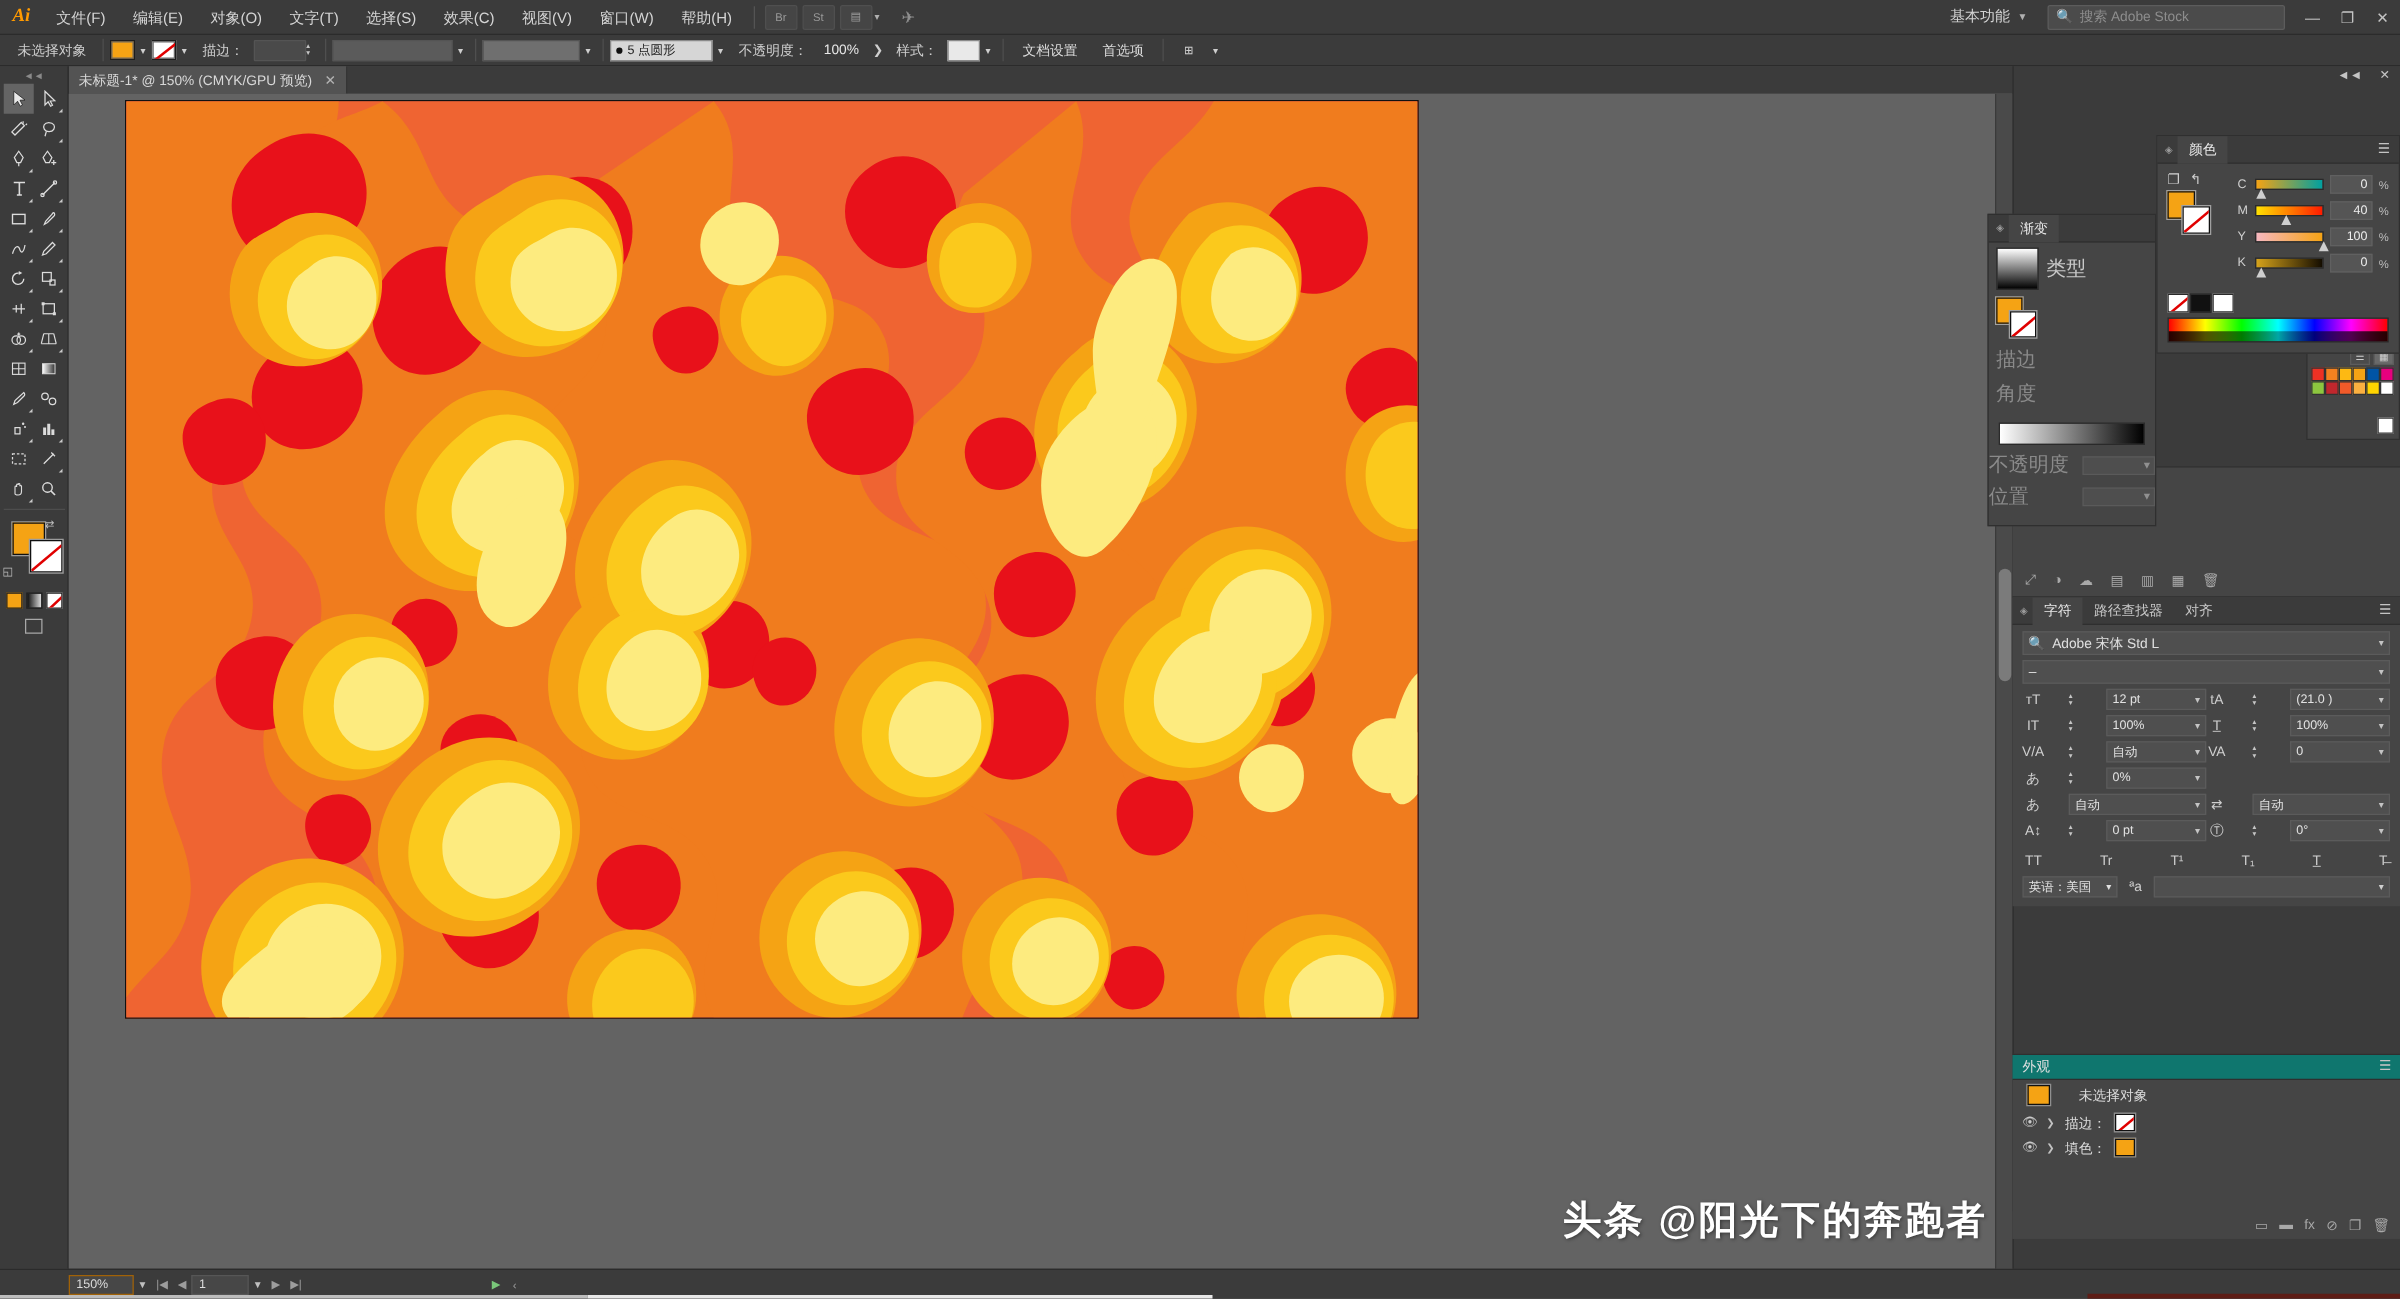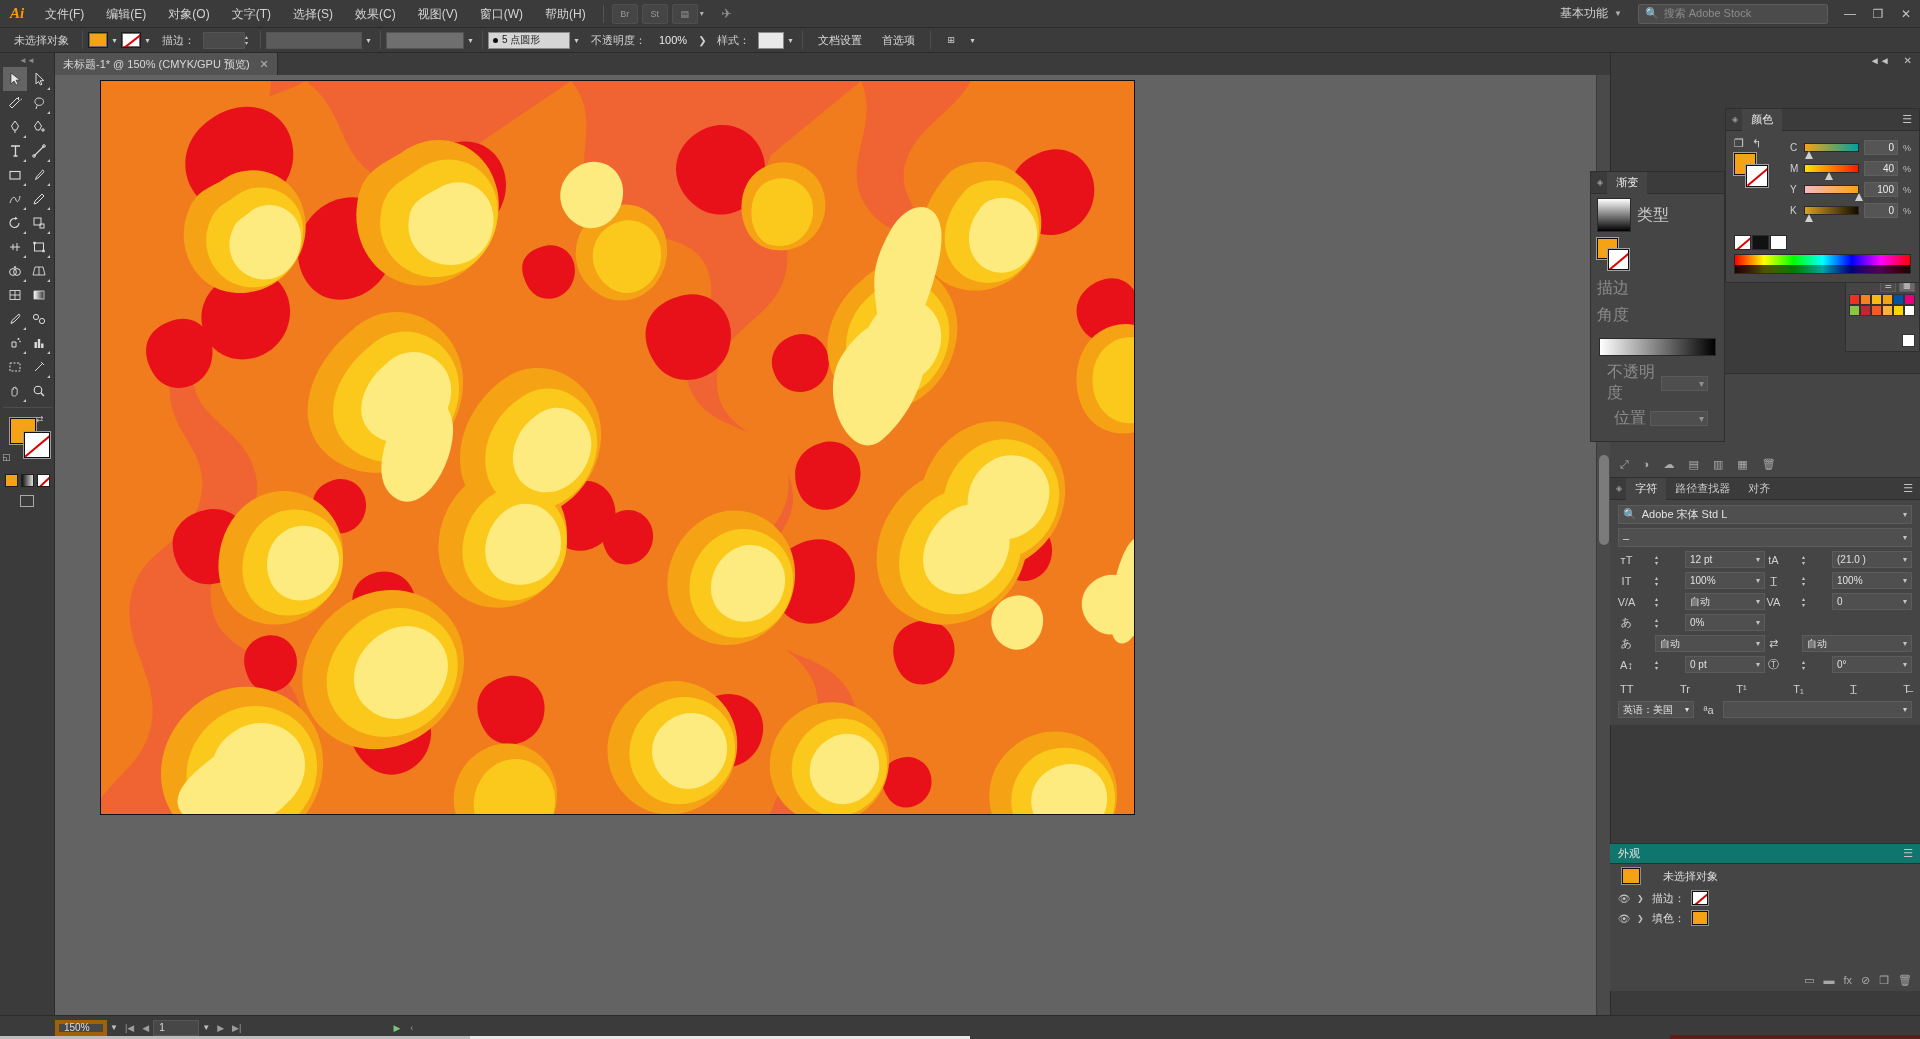--- a/index.html
+++ b/index.html
@@ -217,21 +217,21 @@
   .gp-f{position:absolute;left:0;top:0;width:21px;height:21px;background:#f5a314;border:1px solid #111;box-shadow:0 0 0 1px #a0a0a0;}
   .gp-s{position:absolute;left:11px;top:11px;width:21px;height:21px;background:#fff;border:1px solid #111;box-shadow:0 0 0 1px #a0a0a0;overflow:hidden;}
   .gp-s:after{content:"";position:absolute;left:-3px;top:9px;width:30px;height:2px;background:#e00000;transform:rotate(-40deg);}
   .gp-lbl{font-size:16px;color:#c8c8c8;}
   .gp-lbl.dim{color:#8a8a8a;}
   .gradbar{
     height:18px;margin:6px 8px 4px 8px;border:1px solid #2a2a2a;
     background:linear-gradient(90deg,#ffffff,#000000);
   }
   .gp-field{width:58px;height:15px;background:#4e4e4e;border:1px solid #5a5a5a;display:flex;align-items:center;justify-content:flex-end;padding-right:3px;font-size:10px;color:#909090;}
-  .gp-fieldrow{display:flex;align-items:center;justify-content:flex-end;gap:4px;padding:2px 16px;}
+  .gp-fieldrow{display:flex;align-items:center;justify-content:space-between;gap:4px;padding:2px 0;}
 
   
   .swpanel{position:absolute;right:0;top:222px;width:75px;background:#454545;border:1px solid #2f2f2f;}
   .swhead{height:18px;display:flex;justify-content:flex-end;align-items:center;gap:3px;padding-right:4px;}
   .swbtn{width:16px;height:14px;border:1px solid #5c5c5c;background:#4b4b4b;display:flex;align-items:center;justify-content:center;font-size:8px;color:#cfcfcf;}
   .swbtn.on{background:#6a6a6a;}
   .swgrid{display:flex;flex-wrap:wrap;width:75px;padding:0 3px 4px 3px;}
   .swcell{width:11px;height:11px;border:1px solid #333;}
 
   
@@ -272,21 +272,21 @@
   .objsw{width:18px;height:16px;background:#f5a314;border:1px solid #111;box-shadow:0 0 0 1px #8f8f8f;}
   .app-foot{position:absolute;left:0;bottom:0;width:310px;height:22px;background:#454545;display:flex;align-items:center;justify-content:flex-end;gap:9px;padding-right:8px;color:#a8a8a8;font-size:11px;}
 
   
   .statusbar{
     position:absolute;left:0;bottom:0;width:1920px;height:24px;background:#3b3b3b;
     display:flex;align-items:center;border-top:1px solid #2b2b2b;
   }
   .sb-left{width:55px;}
   .sb-zoom{
-    width:52px;height:16px;background:#474747;border:4px solid #a16207;font-size:10px;color:#dcdcdc;
+    width:52px;height:16px;background:#474747;border:1px solid #a16207;font-size:10px;color:#dcdcdc;
     display:flex;align-items:center;padding-left:5px;
   }
   .sb-dd{width:14px;height:16px;display:flex;align-items:center;justify-content:center;font-size:8px;color:#c0c0c0;}
   .sb-nav{display:flex;align-items:center;gap:3px;color:#9d9d9d;font-size:9px;padding:0 4px;}
   .sb-page{width:46px;height:16px;background:#474747;border:1px solid #565656;font-size:10px;color:#dcdcdc;display:flex;align-items:center;padding-left:5px;}
   .sb-status{font-size:11px;color:#cfcfcf;padding-left:120px;margin-top:36px;}
   .sb-play{color:#7ac77a;font-size:9px;padding:0 6px;}
   .sb-prog{
     position:absolute;left:0;bottom:0;width:470px;height:3px;background:#bdbdbd;
   }
@@ -689,20 +689,21 @@
           <path d="M740 276 c24 -40 66 -52 80 -24 c14 28 -6 78 -38 106 c-32 28 -66 -42 -42 -82 Z"></path>
           <path d="M300 330 c20 -30 54 -14 52 22 c-2 36 -30 80 -56 66 c-26 -14 -16 -58 4 -88 Z"></path>
         </g>
         <g fill="#fdeb7f">
           <path d="M788 152 c18 -34 48 -34 52 -4 c4 30 -16 74 -24 102 c-8 28 -36 14 -40 -18 c-4 -32 -6 -46 12 -80 Z"></path>
           <path d="M1024 470 c14 -28 34 -16 32 16 c-2 32 -22 82 -38 76 c-16 -6 -8 -64 6 -92 Z"></path>
           <path d="M118 672 c36 -26 84 -6 78 30 c-6 36 -72 60 -104 40 c-32 -20 -10 -44 26 -70 Z"></path>
         </g>
       </svg>
     </div>
+    <div class="watermark">头条 @阳光下的奔跑者</div>
     <div class="vscroll">
       <div class="thumb"></div>
     </div>
   </div>
 
   <div class="dock">
 
     <div style="position:absolute;left:0;top:0;width:310px;height:962px;background:#3b3b3b;"></div>
 
     <div style="position:absolute;right:8px;top:2px;display:flex;gap:14px;color:#c4c4c4;font-size:10px;">

